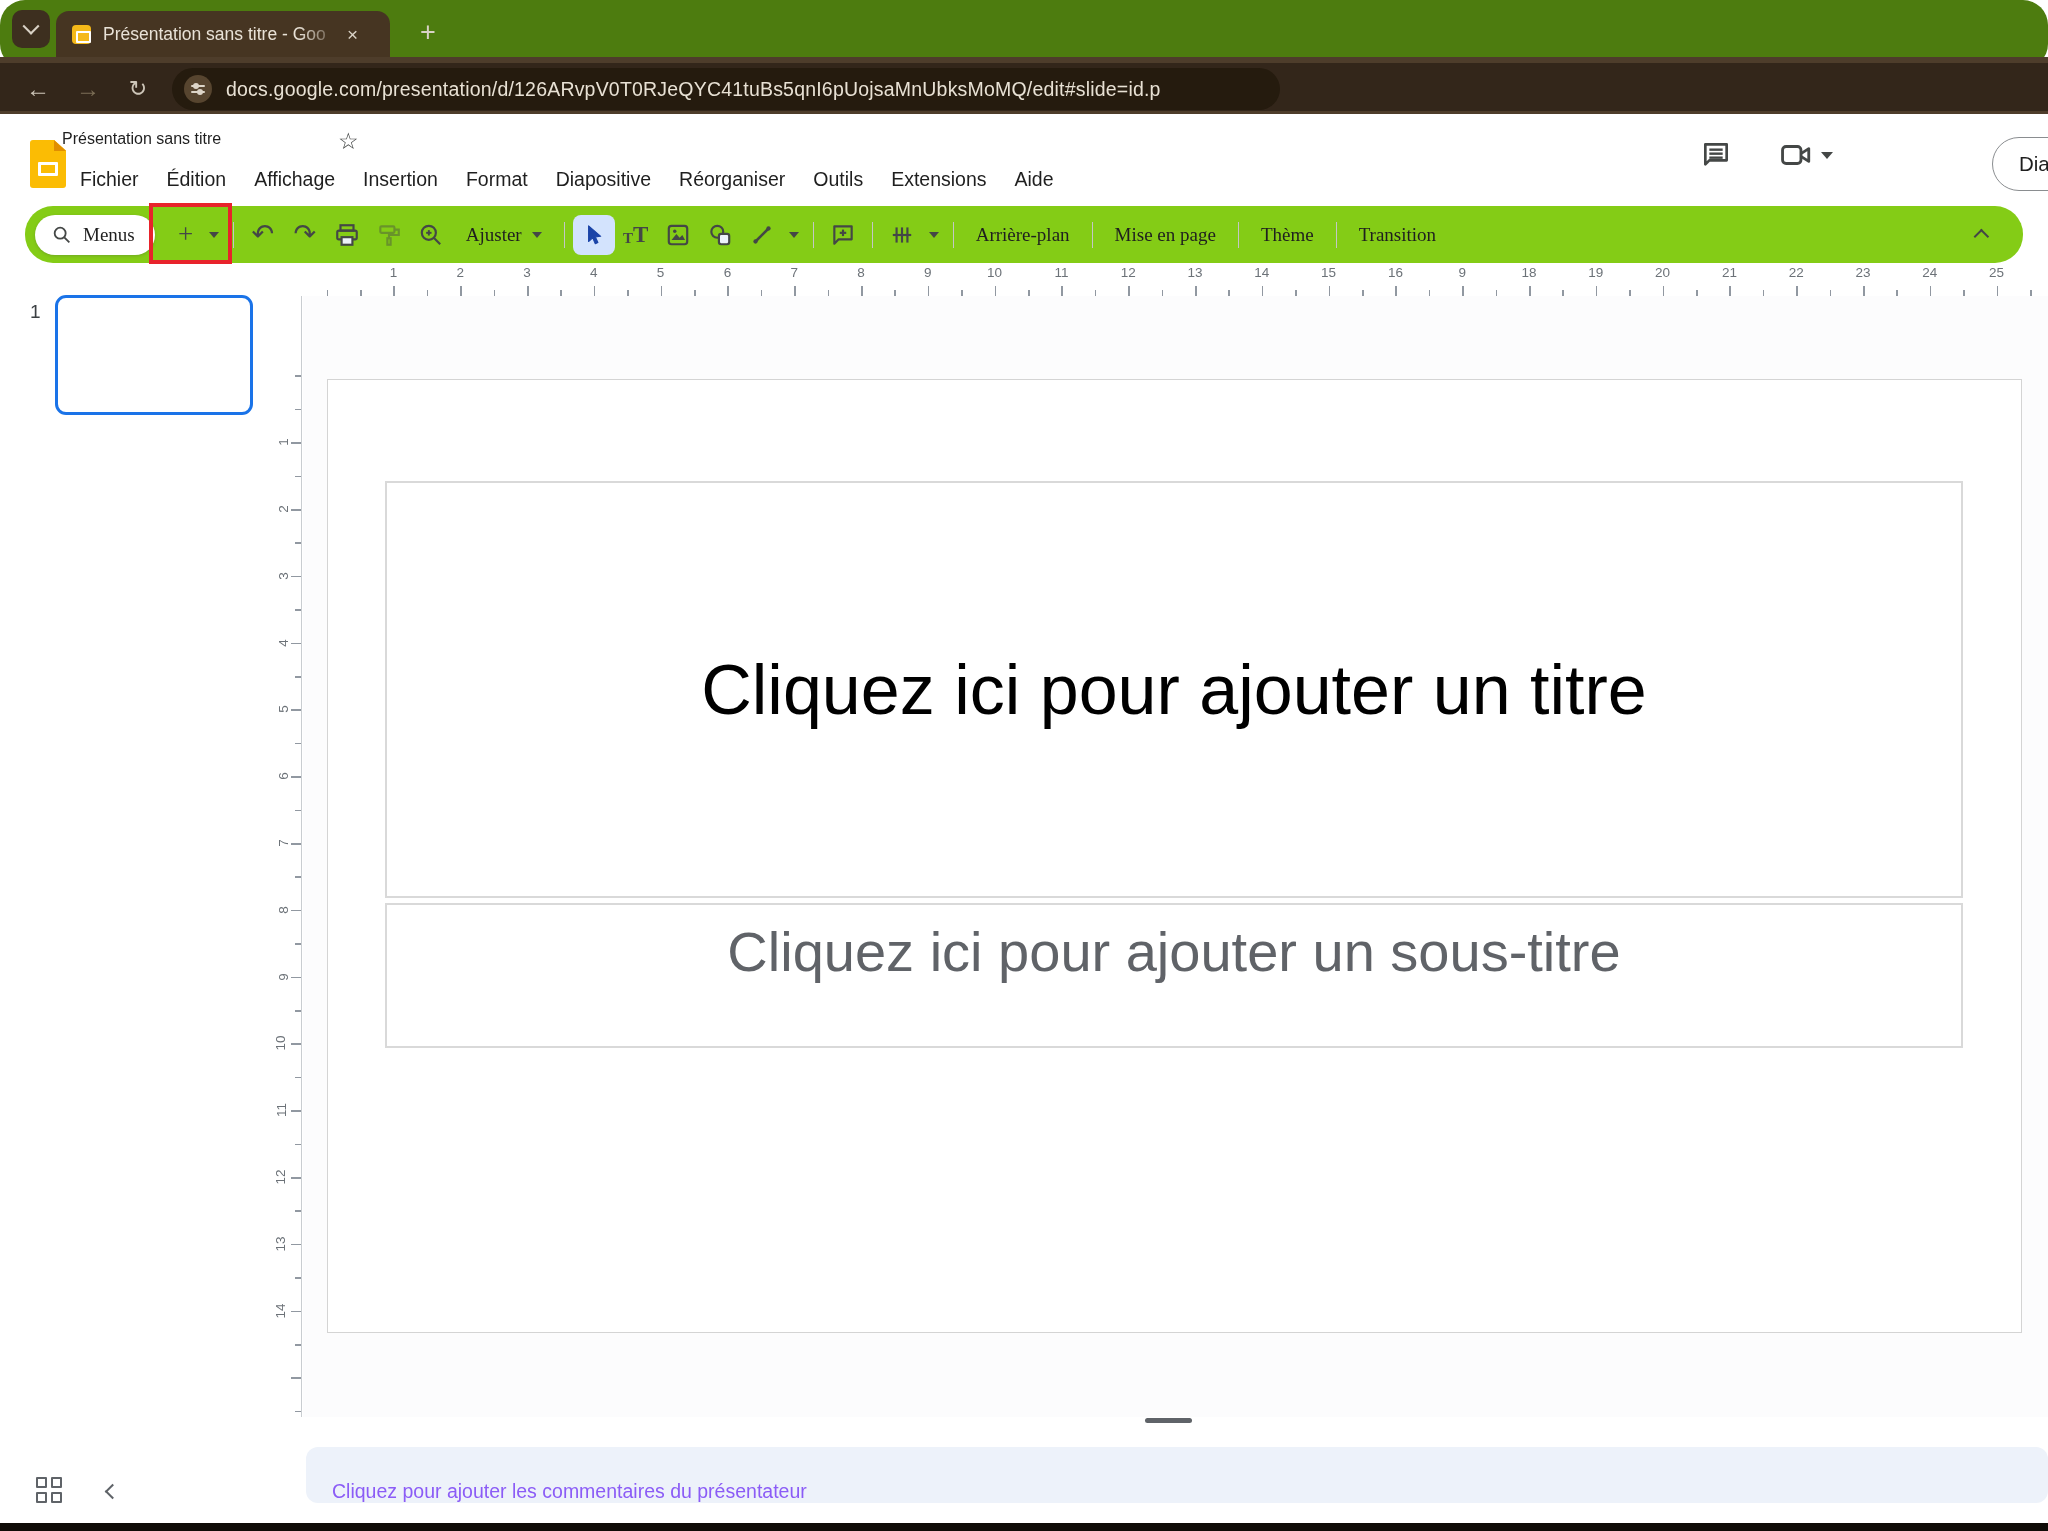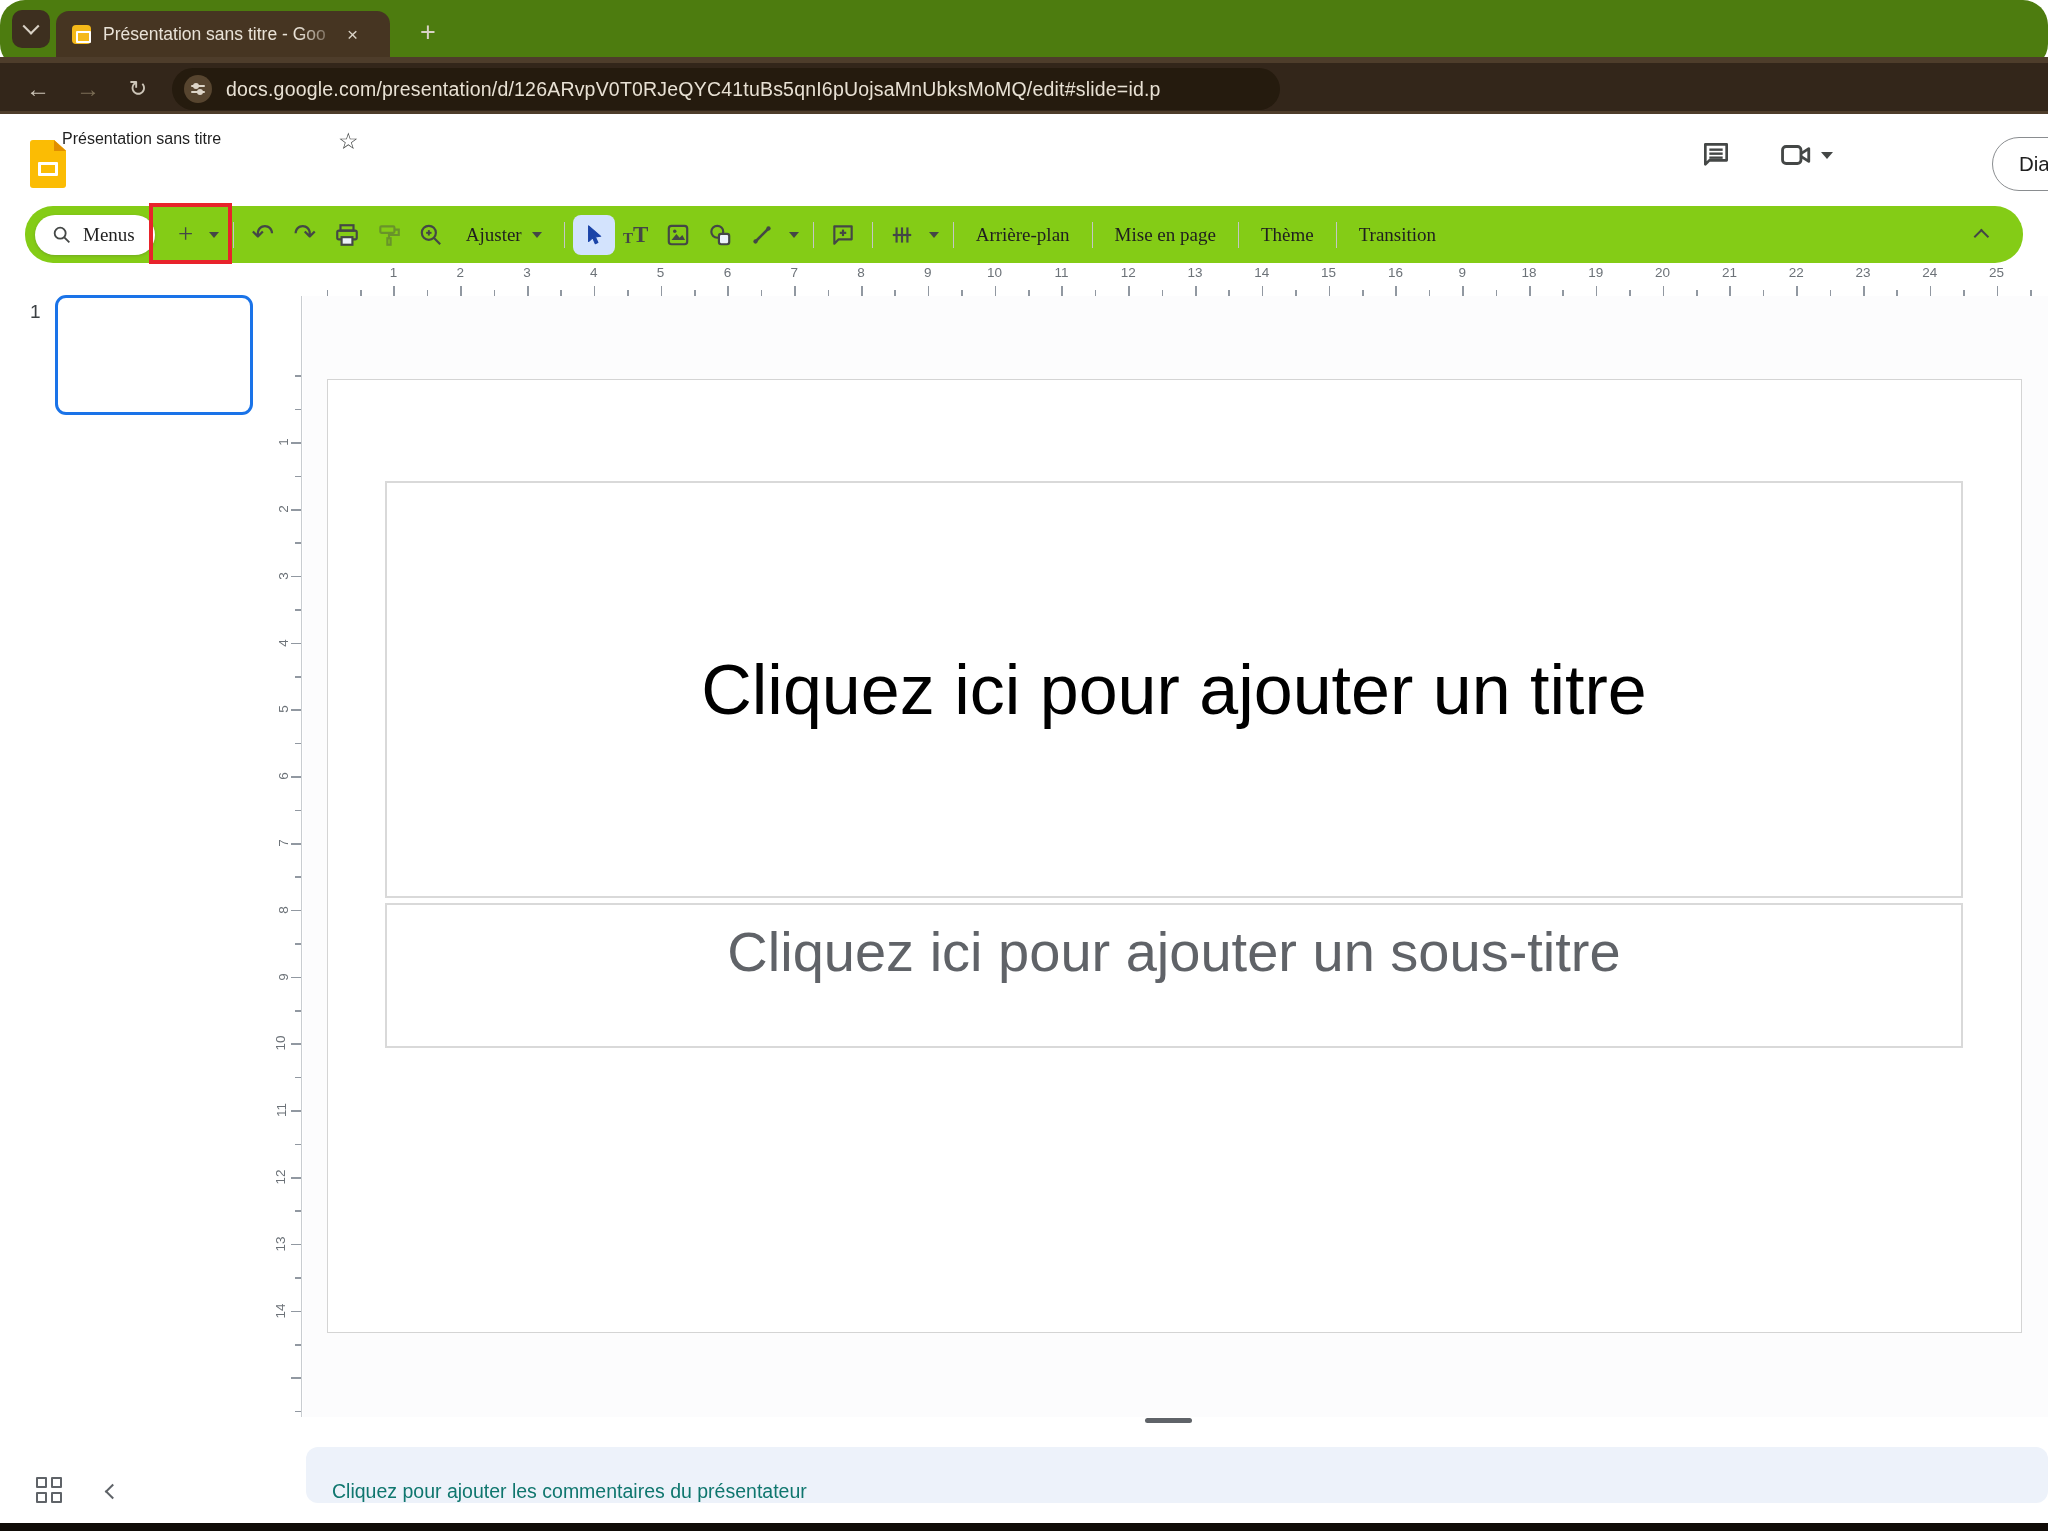--- a/index.html
+++ b/index.html
@@ -80,21 +80,21 @@
   #canvas { position:absolute; left:303px; top:296px; width:1745px; height:1121px; background:#fcfcfd; }
   #slide { position:absolute; left:24px; top:83px; width:1695px; height:954px; background:#fff; border:1px solid #d4d4d4; }
   #title-box { position:absolute; left:57px; top:101px; width:1578px; height:417px; border:2px solid #d9d9d9; display:flex; align-items:center; justify-content:center; text-align:center; cursor:text; }
   #title-box .ph { font-size:70px; line-height:1.6; color:#000; padding:0 40px; }
   #subtitle-box { position:absolute; left:57px; top:523px; width:1578px; height:145px; border:2px solid #d9d9d9; text-align:center; cursor:text; }
   #subtitle-box .ph { font-size:56px; color:#606368; padding-top:14px; display:inline-block; }
 
   
   #notes-handle { position:absolute; left:1145px; top:1418px; width:47px; height:5px; background:#5f6368; border-radius:3px; cursor:row-resize; }
   #notes { position:absolute; left:306px; top:1447px; width:1742px; height:56px; background:#edf2fa; border-radius:12px; display:flex; align-items:center; padding-left:26px; cursor:text; }
-  #notes span { font-size:19.5px; color:#0f766e;margin-top:32px; }
+  #notes span { font-size:19.5px; color:#8b5cf6;margin-top:32px; }
   #gridview-btn { position:absolute; left:36px; top:1477px; width:28px; height:28px; display:grid; grid-template-columns:11px 11px; grid-template-rows:11px 11px; gap:4px; cursor:pointer; }
   #gridview-btn i { border:2.5px solid #5f6368; border-radius:1px; }
   #collapse-film-btn { position:absolute; left:100px; top:1479px; width:24px; height:24px; display:flex; align-items:center; justify-content:center; cursor:pointer; }
   .chev-left { width:11px; height:11px; border-left:2.5px solid #5f6368; border-bottom:2.5px solid #5f6368; transform:rotate(45deg); }
   #bottombar { position:absolute; left:0; bottom:0; width:100%; height:8px; background:#0f0b07; }
 
   svg.ic { display:block; }
 </style>
 </head>
 <body>
@@ -128,20 +128,32 @@
   </div>
 
   <div id="appheader">
     <div id="logo">
       <span class="page"></span>
         <span class="fold"></span>
         <span class="inner"></span>
     </div>
     <div id="doc-title">Présentation sans titre</div>
     <div id="star-ic">☆</div>
+    <div id="menubar">
+      <span class="menu-item">Fichier</span>
+      <span class="menu-item">Édition</span>
+      <span class="menu-item">Affichage</span>
+      <span class="menu-item">Insertion</span>
+      <span class="menu-item">Format</span>
+      <span class="menu-item">Diapositive</span>
+      <span class="menu-item">Réorganiser</span>
+      <span class="menu-item">Outils</span>
+      <span class="menu-item">Extensions</span>
+      <span class="menu-item">Aide</span>
+    </div>
     <div id="hdr-right">
       <div class="hdr-ic">
         <svg class="ic" width="32" height="32" viewBox="0 0 24 24">
           <path d="M4 4 h16 v12 h-13 l-3 3 z" fill="none" stroke="#444746" stroke-width="2" stroke-linejoin="round"></path>
           <line x1="7" y1="8" x2="17" y2="8" stroke="#444746" stroke-width="1.8"></line>
           <line x1="7" y1="11" x2="17" y2="11" stroke="#444746" stroke-width="1.8"></line>
           <line x1="7" y1="14" x2="17" y2="14" stroke="#444746" stroke-width="1.8"></line>
         </svg>
       </div>
       <div class="hdr-ic" style="width:64px; gap:8px;">

